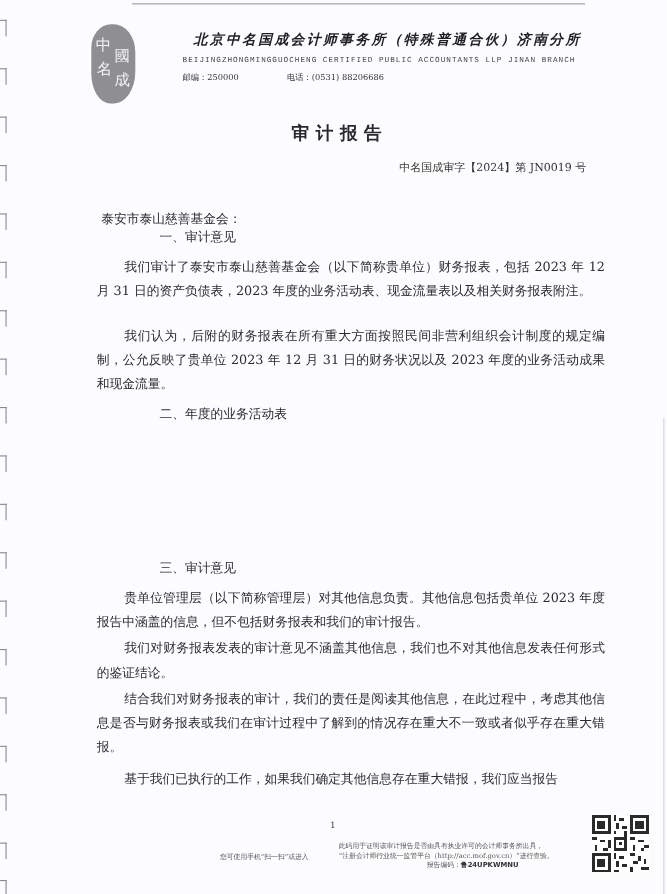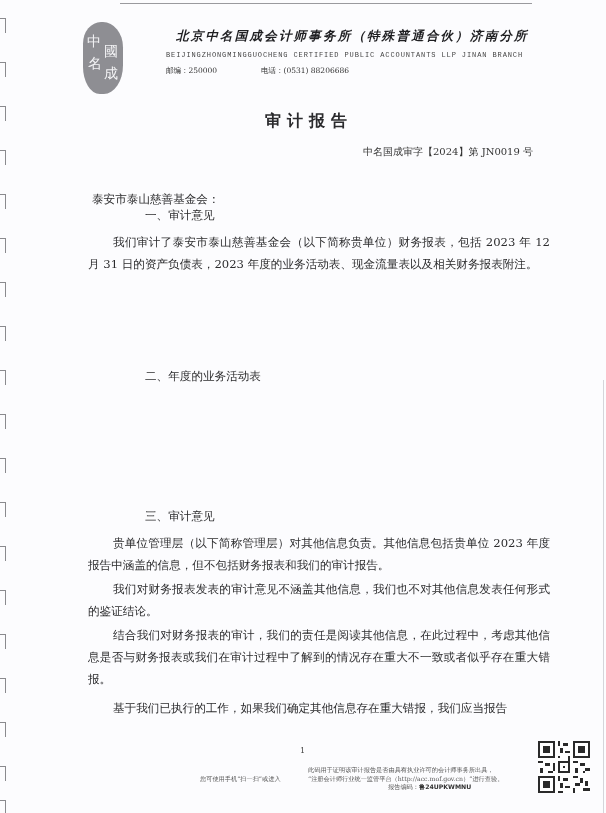--- a/index.html
+++ b/index.html
@@ -110,20 +110,21 @@
     <span class="phone">电话：(0531) 88206686</span>
   </div>
 
   <div class="title">审计报告</div>
   <div class="ref-no">中名国成审字【2024】第 JN0019 号</div>
 
   <div class="addressee">泰安市泰山慈善基金会：</div>
 
   <div class="heading" style="top:208px">一、审计意见</div>
   <div class="para" style="top:231px">我们审计了泰安市泰山慈善基金会（以下简称贵单位）财务报表，包括 2023 年 12 月 31 日的资产负债表，2023 年度的业务活动表、现金流量表以及相关财务报表附注。</div>
+  <div class="para" style="top:294px">我们认为，后附的财务报表在所有重大方面按照民间非营利组织会计制度的规定编制，公允反映了贵单位 2023 年 12 月 31 日的财务状况以及 2023 年度的业务活动成果和现金流量。</div>
 
   <div class="heading" style="top:369px">二、年度的业务活动表</div>
 
   <div class="heading" style="top:509px">三、审计意见</div>
   <div class="para" style="top:532px">贵单位管理层（以下简称管理层）对其他信息负责。其他信息包括贵单位 2023 年度报告中涵盖的信息，但不包括财务报表和我们的审计报告。</div>
   <div class="para" style="top:578px">我们对财务报表发表的审计意见不涵盖其他信息，我们也不对其他信息发表任何形式的鉴证结论。</div>
   <div class="para" style="top:624px">结合我们对财务报表的审计，我们的责任是阅读其他信息，在此过程中，考虑其他信息是否与财务报表或我们在审计过程中了解到的情况存在重大不一致或者似乎存在重大错报。</div>
   <div class="para" style="top:697px">基于我们已执行的工作，如果我们确定其他信息存在重大错报，我们应当报告</div>
 
   <div class="page-num">1</div>

